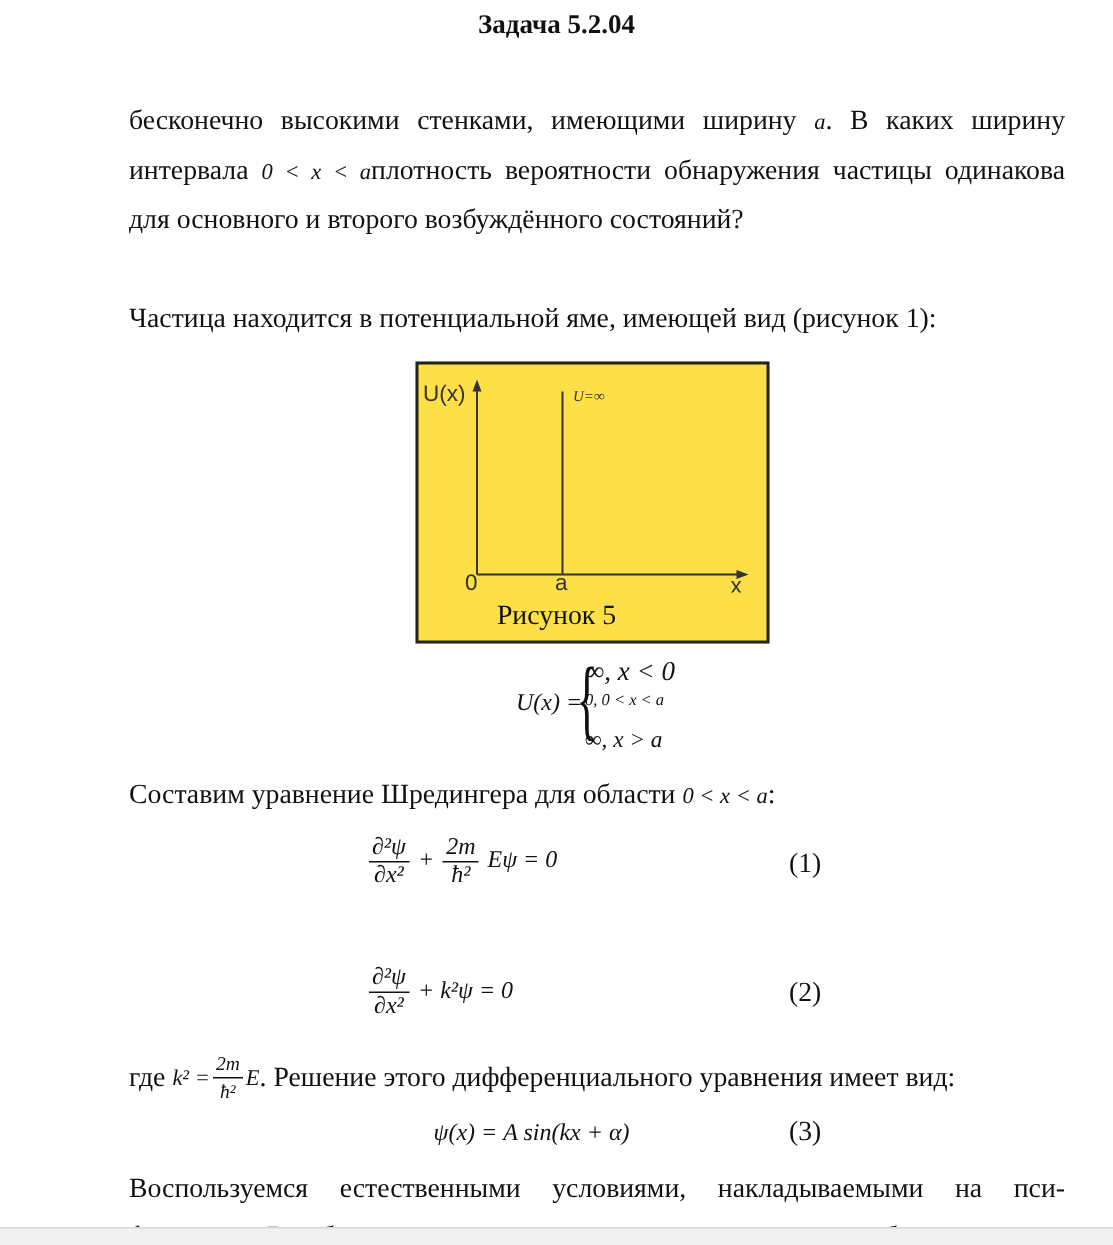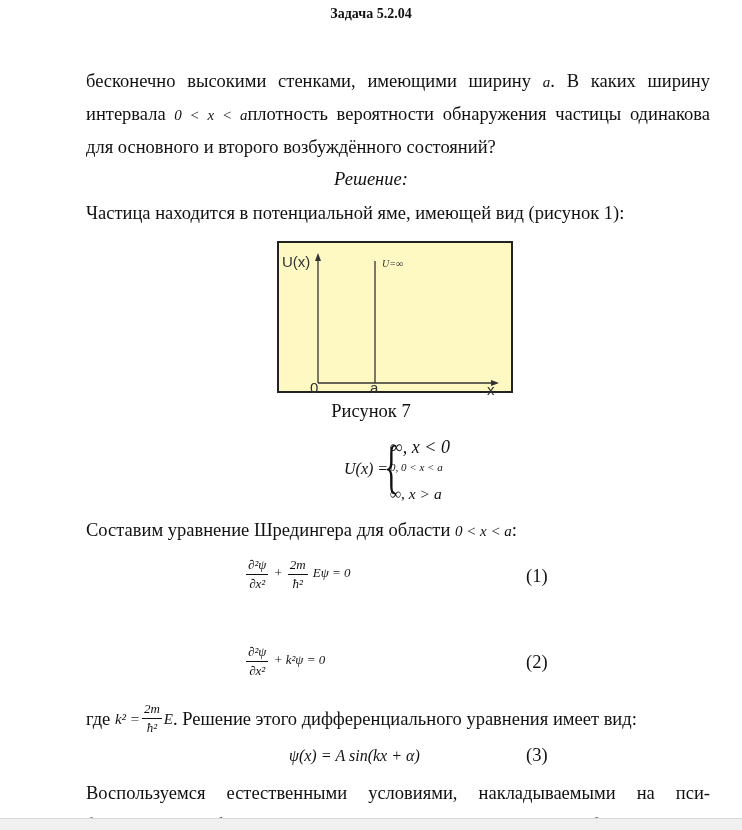--- a/index.html
+++ b/index.html
@@ -4,30 +4,30 @@
   <style>
     html, body { margin: 0; padding: 0; }
     body {
       width: 742px; height: 830px; overflow: hidden; position: relative;
       background: #ffffff; color: #111111;
       font-family: "Liberation Serif", serif;
     }
     .page { position: absolute; left: 0; top: 0; width: 742px; height: 830px; }
     .line { position: absolute; left: 86px; width: 624px; font-size: 18.5px; line-height: 22px; white-space: nowrap; }
     .just { text-align: justify; text-align-last: justify; }
-    .title { position: absolute; left: 0; width: 742px; top: 6px; text-align: center; font-weight: bold; font-size: 14px; }
+    .title { position: absolute; left: 0; width: 742px; top: 6px; text-align: center; font-weight: bold; font-size: 18px; }
     .center { position: absolute; left: 0; width: 742px; text-align: center; font-size: 18.5px; }
     .it { font-style: italic; }
     .math { font-style: italic; font-size: 15px; }
     .fig {
-      position: absolute; left: 277px; top: 241px; width: 236px; height: 152px;
-      border: 2px solid #222; box-sizing: border-box; background: #fef9c3;
+      position: absolute; left: 277px; top: 241px; width: 236px; height: 188px;
+      border: 2px solid #222; box-sizing: border-box; background: #fde047;
     }
     .fig svg { position: absolute; left: 0; top: 0; }
-    .eq { position: absolute; font-size: 13px; }
+    .eq { position: absolute; font-size: 16px; }
     .frac { display: inline-block; vertical-align: middle; text-align: center; margin: 0 2px; }
     .frac span { display: block; line-height: 18px; }
     .frac .num { border-bottom: 1px solid #111; padding: 0 2px; }
     .eqno { position: absolute; font-size: 18.5px; }
     .bottombar { position: absolute; left: 0; top: 818px; width: 742px; height: 12px; background: #f0f0f0; border-top: 1px solid #d8d8d8; }
     .brace { position: absolute; font-size: 60px; line-height: 60px; font-weight: 100; transform: scaleX(0.5); }
   </style>
 </head>
 <body>
 
@@ -41,40 +41,39 @@
     <span class="math">a</span><span>. В каких ширину</span>
   </div>
 
   <div class="line just" style="top:103px">
     <span>интервала</span>
     <span class="math">0 &lt; x &lt; a</span><span>плотность вероятности обнаружения частицы одинакова</span>
   </div>
 
   <div class="line" style="top:136px">для основного и второго возбуждённого состояний?</div>
 
-  <div class="center it" style="top:169px">Решение:</div>
 
   <div class="line" style="top:202px">Частица находится в потенциальной яме, имеющей вид (рисунок 1):</div>
 
   <div class="fig">
     <svg width="232" height="152" viewBox="0 0 232 152">
       <line x1="39" y1="140" x2="39" y2="14" stroke="#333" stroke-width="1.3"></line>
       <polygon points="36,18 39,10 42,18" fill="#333"></polygon>
       <line x1="39" y1="140" x2="218" y2="140" stroke="#333" stroke-width="1.3"></line>
       <polygon points="212,137 220,140 212,143" fill="#333"></polygon>
       <line x1="96" y1="140" x2="96" y2="18" stroke="#333" stroke-width="1.3"></line>
       <text x="3" y="24" font-family="Liberation Sans, sans-serif" font-size="15" fill="#333">U(x)</text>
       <text x="103" y="24" font-family="Liberation Serif, serif" font-style="italic" font-size="10" fill="#333">U=∞</text>
       <text x="31" y="150" font-family="Liberation Sans, sans-serif" font-size="15" fill="#333">0</text>
       <text x="91" y="150" font-family="Liberation Sans, sans-serif" font-size="15" fill="#333">a</text>
       <text x="208" y="152" font-family="Liberation Sans, sans-serif" font-size="15" fill="#333">x</text>
     </svg>
   </div>
 
-  <div class="center" style="top:401px">Рисунок 7</div>
+  <div class="center" style="top:401px">Рисунок 5</div>
 
   <div>
     <div class="eq math" style="left:344px; top:460px; font-size:16px;">U(x) =</div>
     <div class="brace" style="left:377px; top:436px; font-family:'Liberation Serif', serif;">{</div>
     <div class="eq math" style="left:390px; top:437px; font-size:18px;">∞, x &lt; 0</div>
     <div class="eq math" style="left:390px; top:461px; font-size:11px;">0, 0 &lt; x &lt; a</div>
     <div class="eq math" style="left:390px; top:485px; font-size:15.5px;font-style:italic;">∞, x &gt; a</div>
   </div>
 
   <div class="line" style="top:519px">

